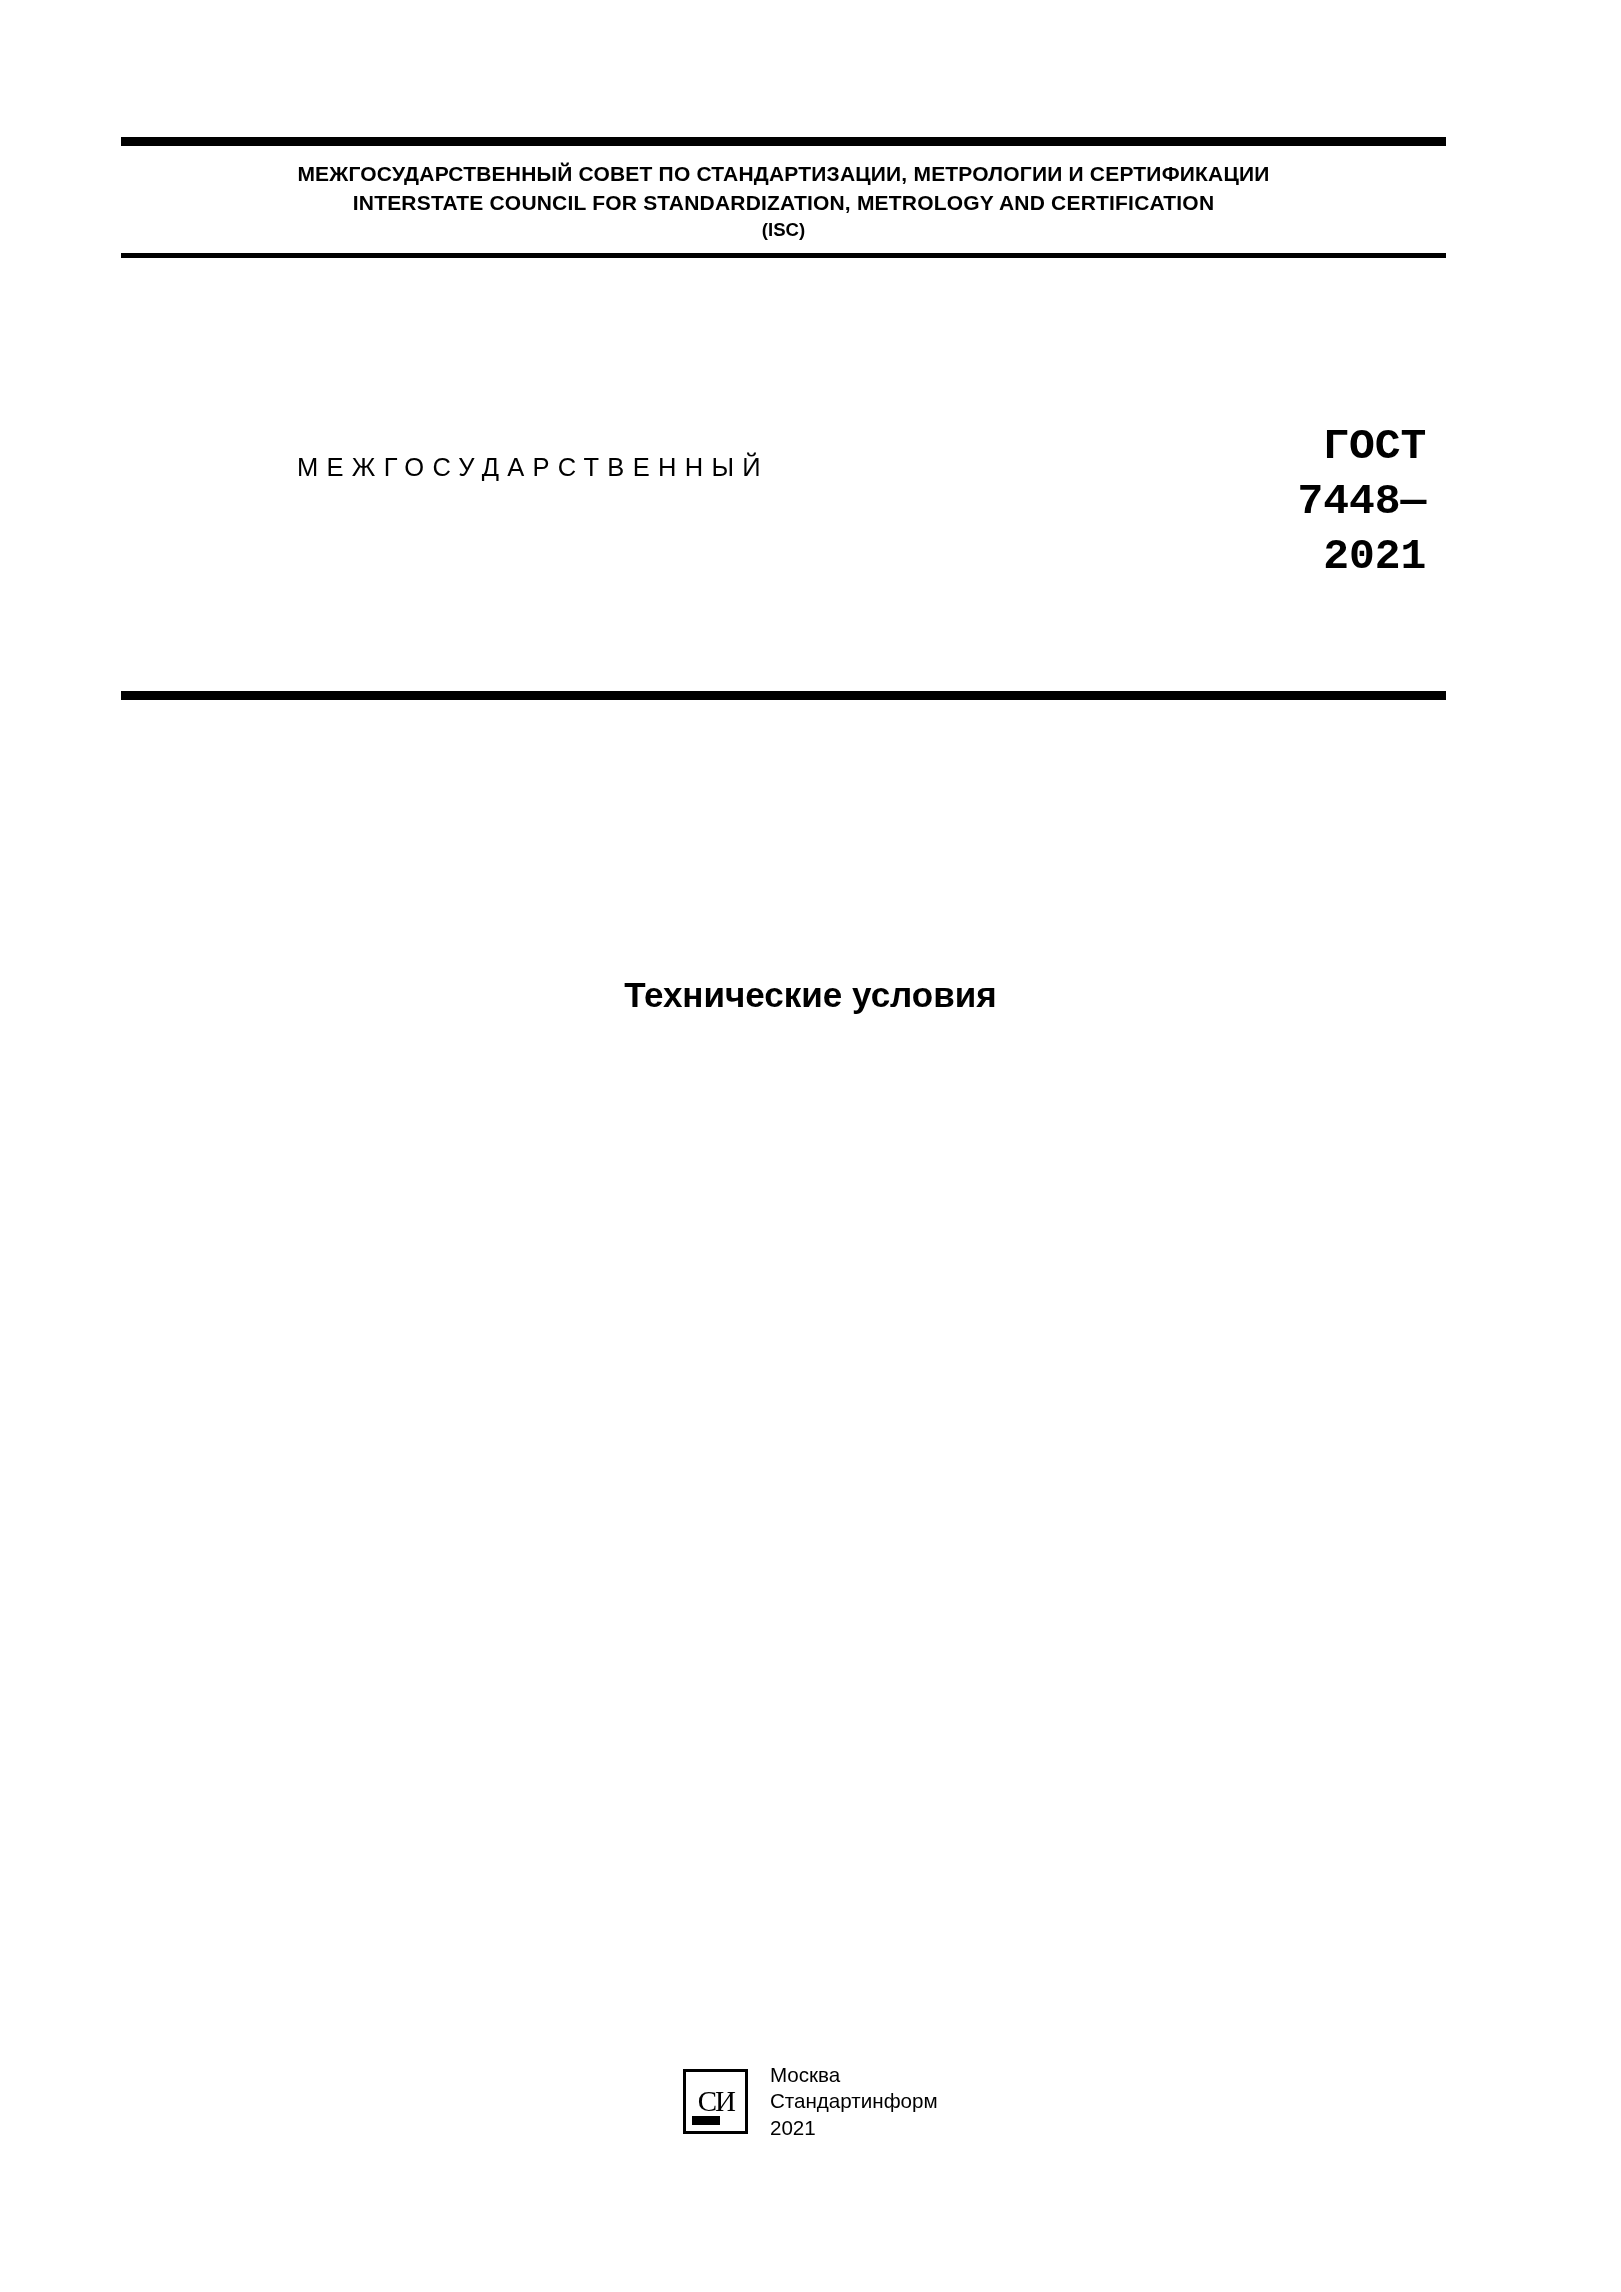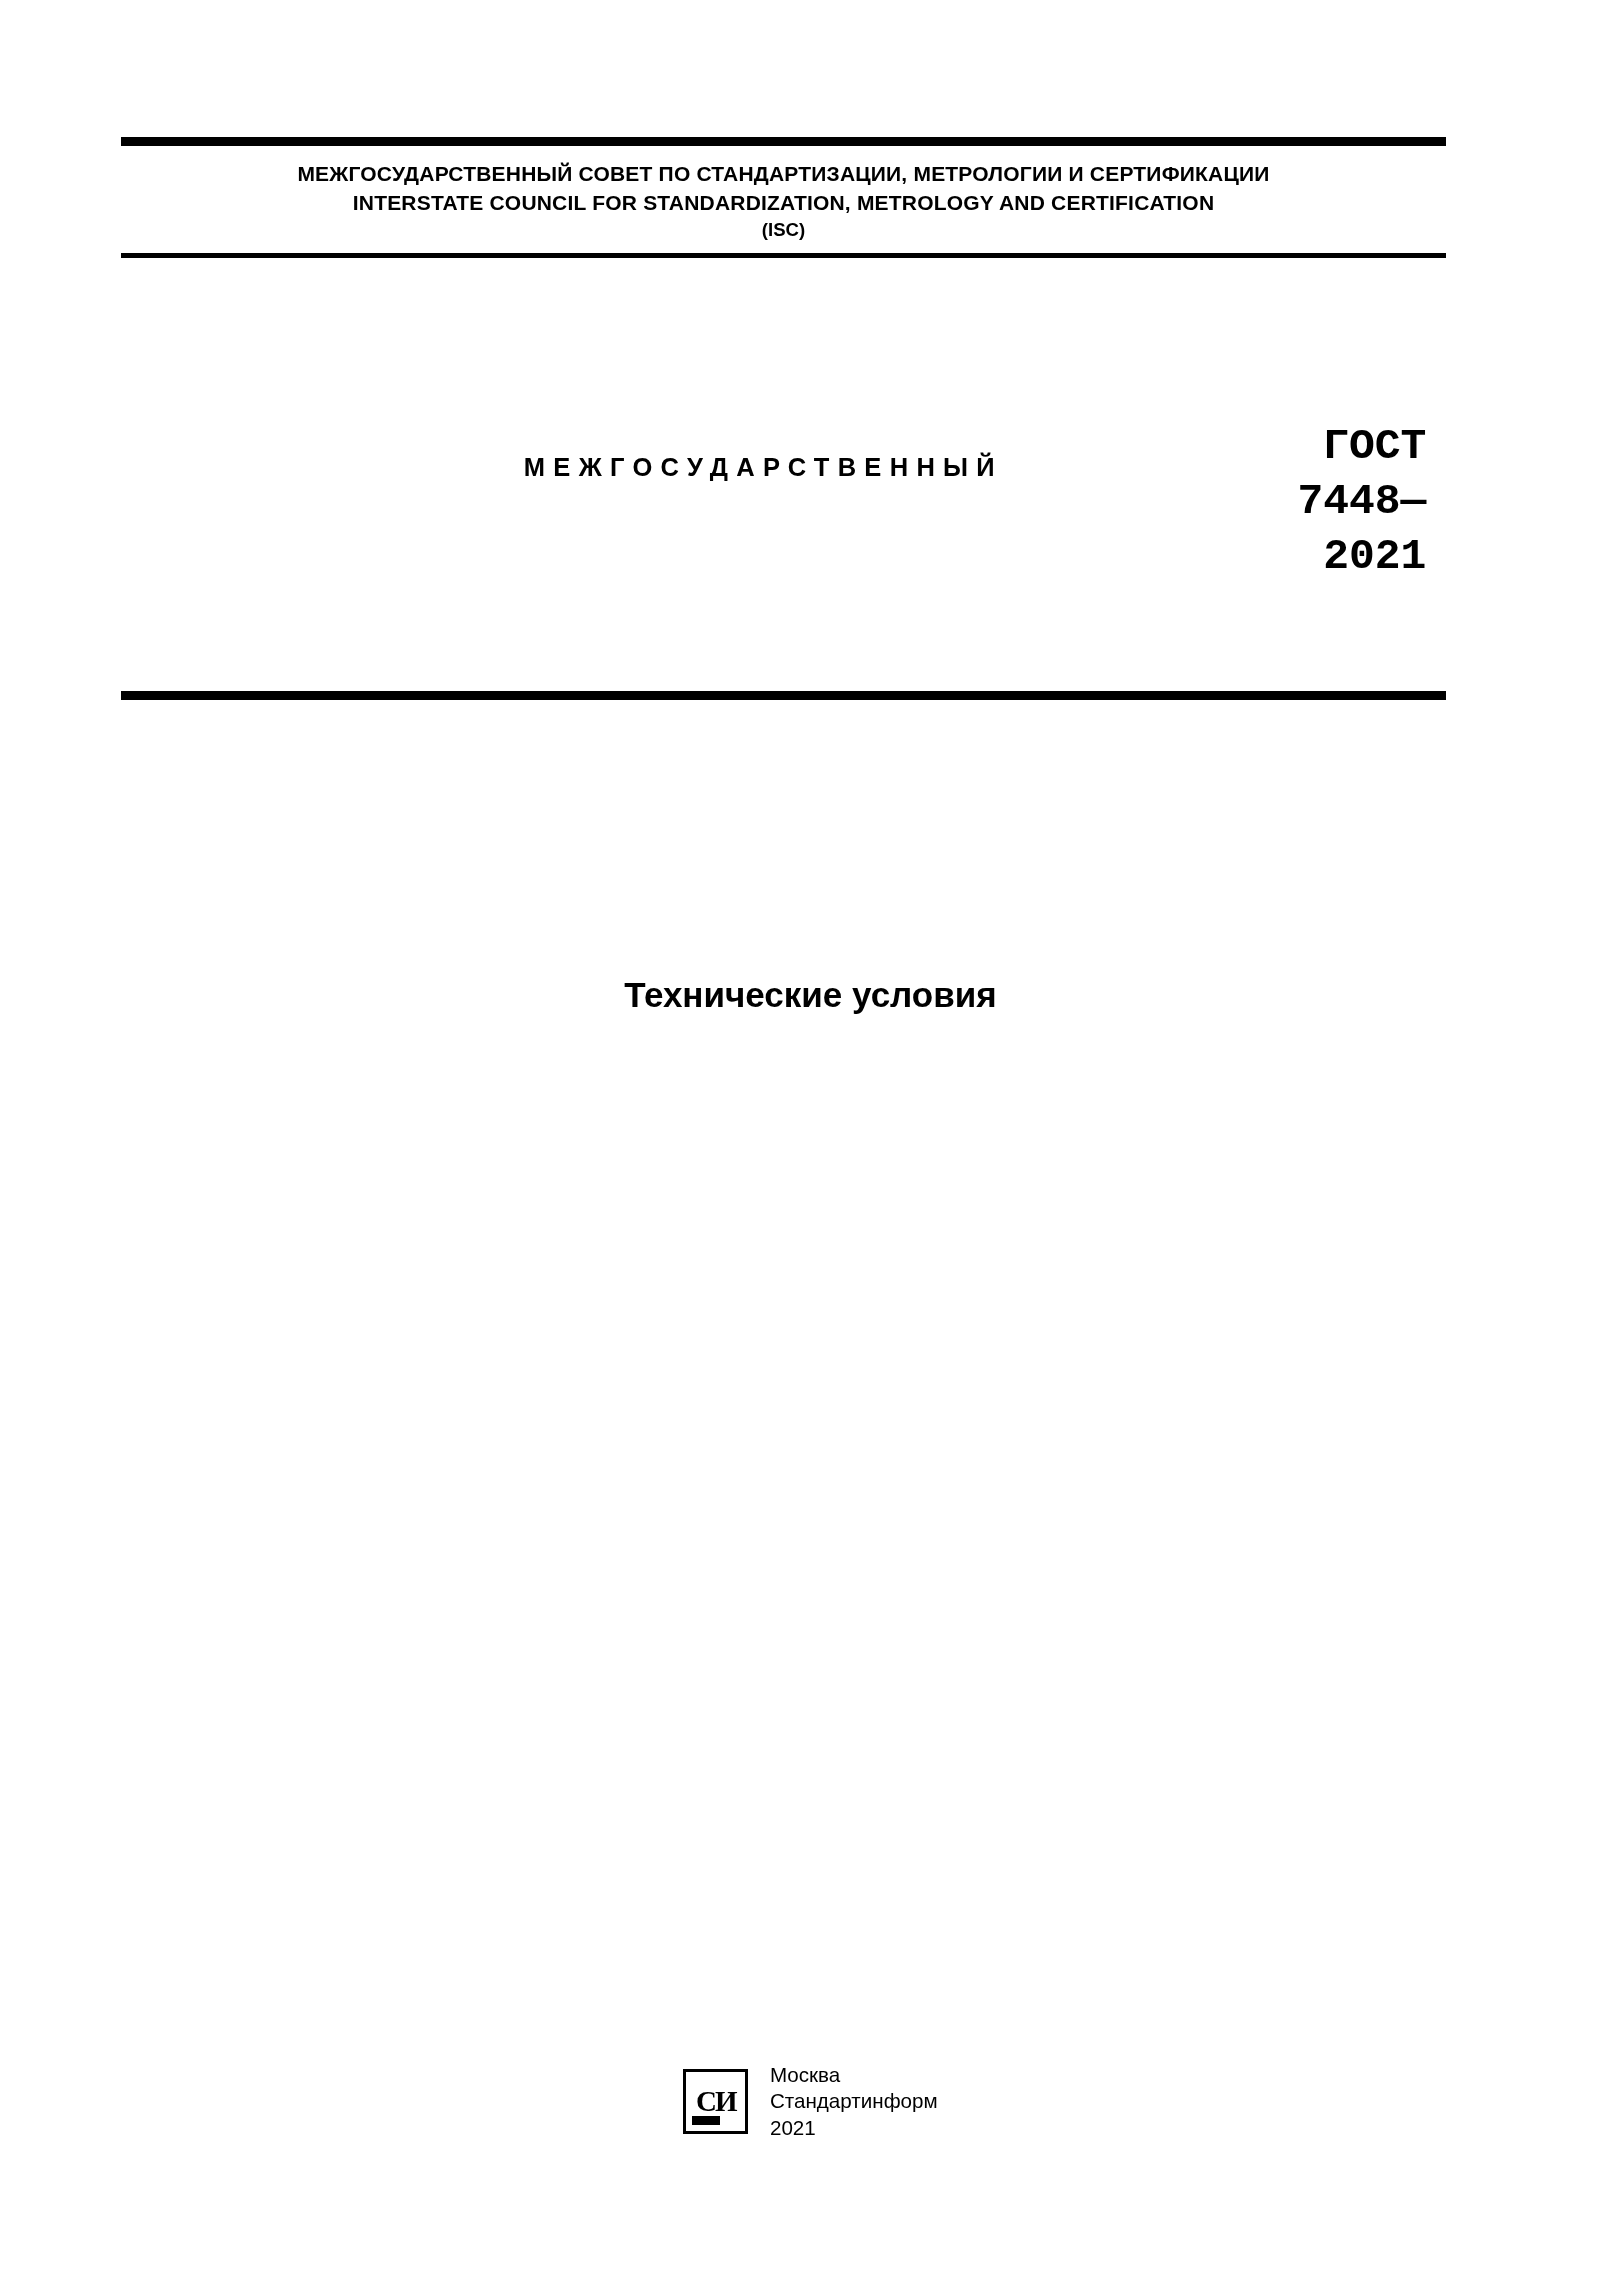--- a/index.html
+++ b/index.html
@@ -61,23 +61,23 @@
     left: 121px;
     top: 372px;
     width: 1325px;
     height: 323px;
   }
   .std-kind {
     position: absolute;
     left: 176px;
     top: 69px;
     width: 706px;
-    text-align: right;
+    text-align: left;
     font-size: 25.5px;
-    font-weight: bold;
+    font-weight: normal;
     letter-spacing: 8.3px;
     line-height: 53px;
   }
   .std-number {
     position: absolute;
     right: 19.6px;
     top: 47px;
     width: 392px;
     text-align: right;
     font-size: 43px;
@@ -143,21 +143,21 @@
     position: relative;
     background: #fff;
   }
   .logo .inner {
     position: absolute;
     left: 5.9px; top: 5.9px; right: 5.9px; bottom: 5.9px;
     display: flex;
     align-items: center;
     justify-content: center;
     font-size: 29px;
-    font-weight: bold;
+    font-weight: normal;
     font-family: "Liberation Serif", serif;
     letter-spacing: -2px;
   }
   .logo .bar {
     position: absolute;
     left: 5.9px;
     bottom: 5.9px;
     width: 27.4px;
     height: 8.8px;
     background: #000;

